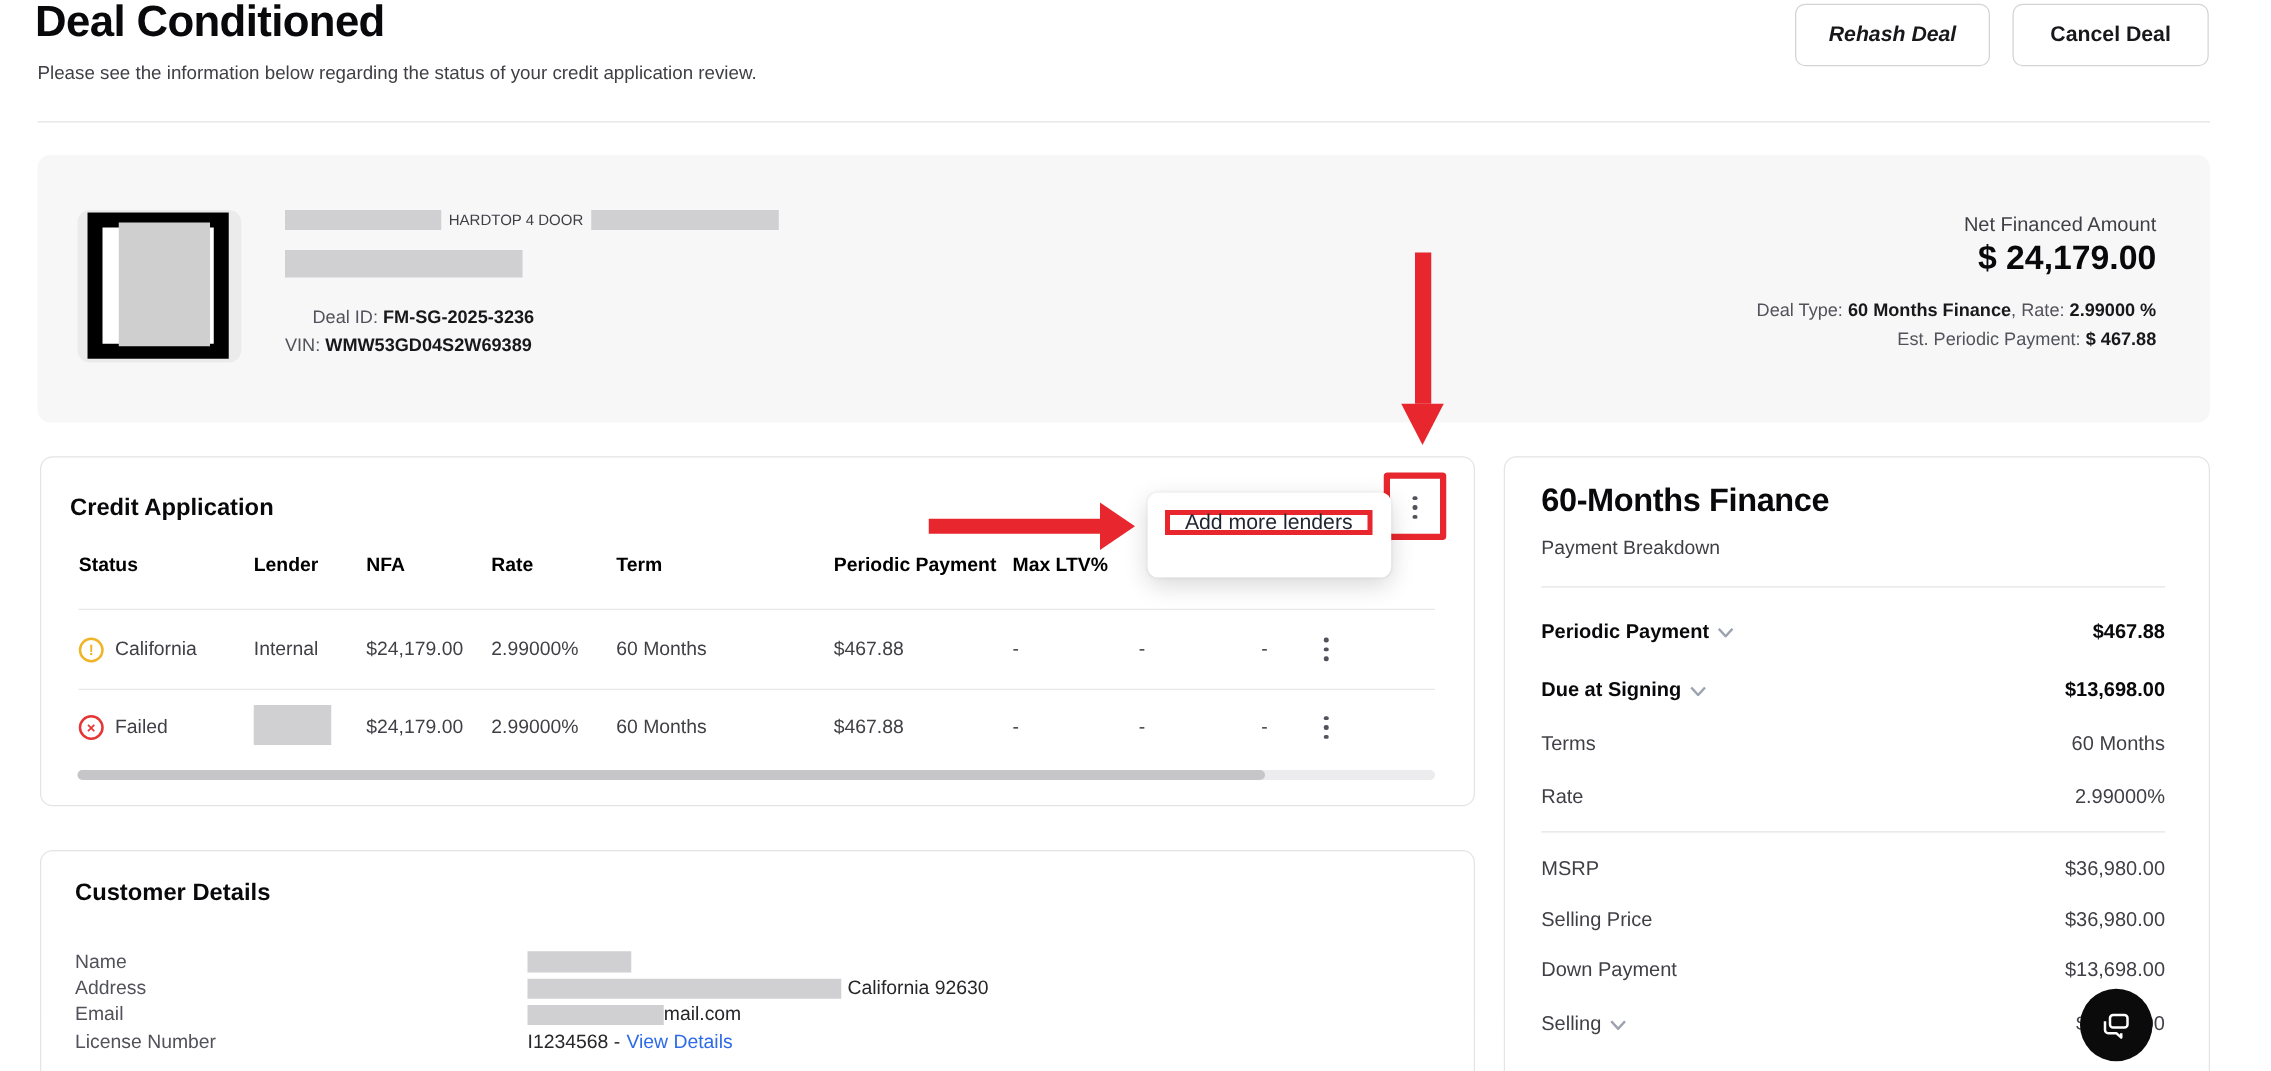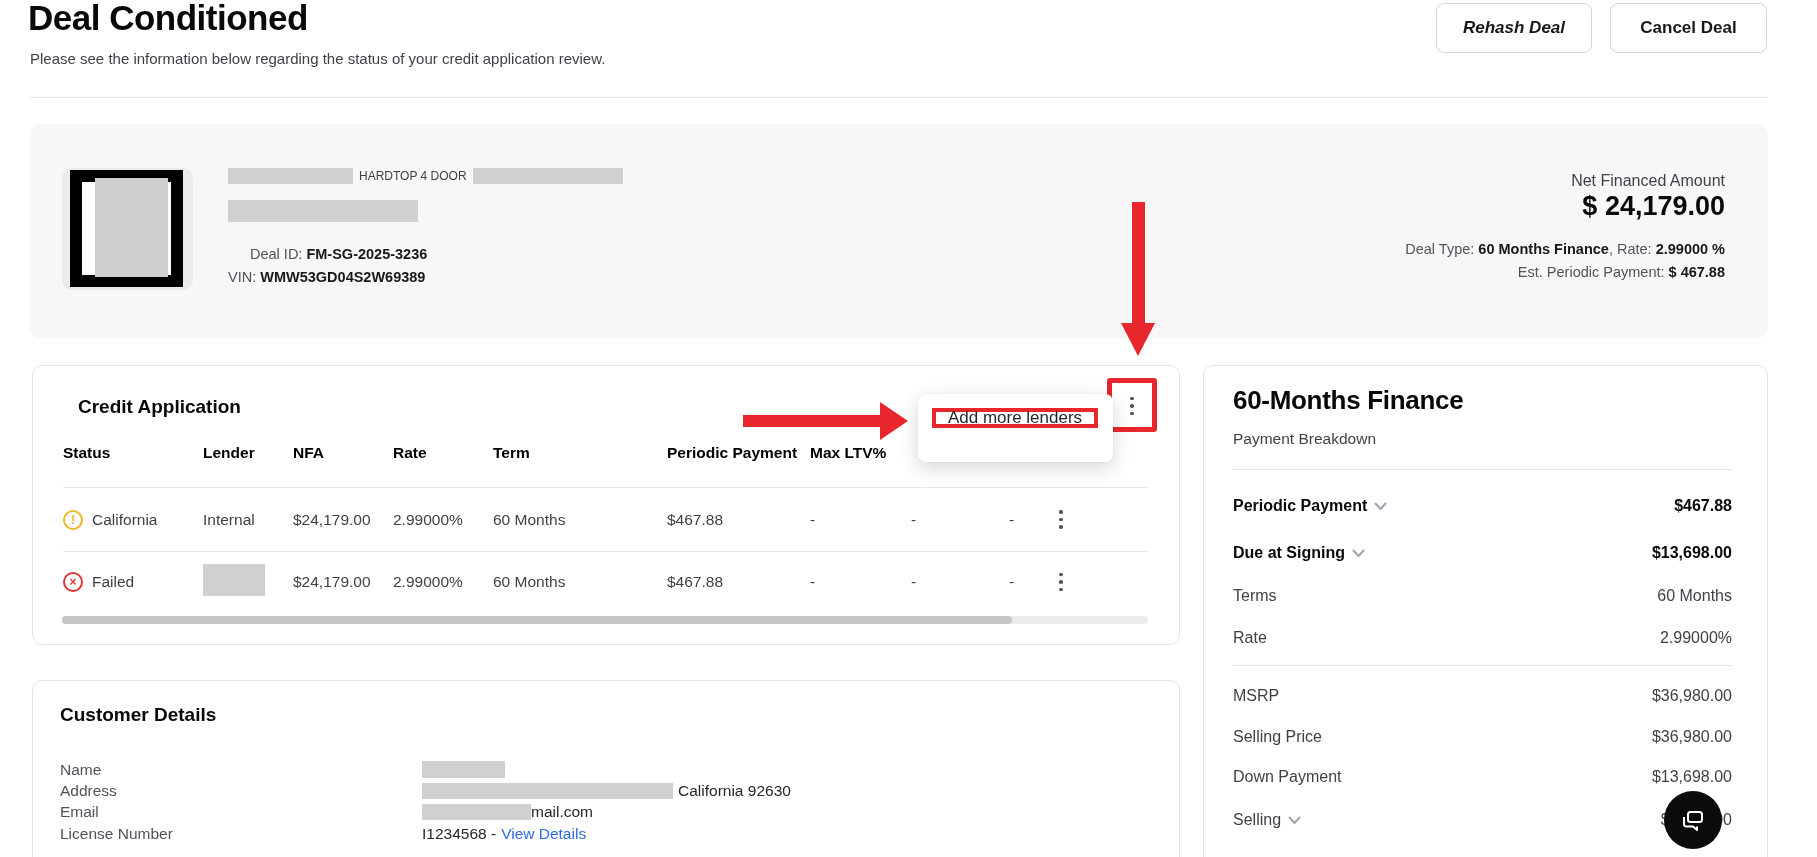--- a/index.html
+++ b/index.html
@@ -122,21 +122,21 @@
     <b>60 Months Finance</b><span>,
     </span><span>Rate:</span>
     <b>2.99000 %</b>
   </div>
   <div class="abs kv-line sum-right-line" style="top:264px;">
     <span>Est. Periodic Payment:</span>
     <b>$ 467.88</b>
   </div>
 
   <div class="abs card credit-card"></div>
-  <div class="abs section-title" style="left:78px;top:396px;text-align:right;">Credit Application</div>
+  <div class="abs section-title" style="left:56px;top:396px;text-align:right;">Credit Application</div>
 
   <div class="abs tbl-row" style="top:437px;height:32px;">
     <div class="th c0">Status</div>
     <div class="th c1">Lender</div>
     <div class="th c2">NFA</div>
     <div class="th c3">Rate</div>
     <div class="th c4">Term</div>
     <div class="th c5">Periodic Payment</div>
     <div class="th c6">Max LTV%</div>
   </div>

